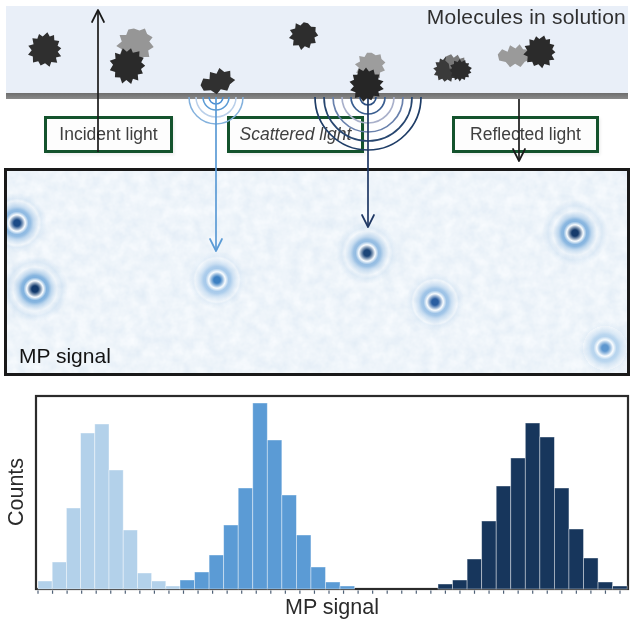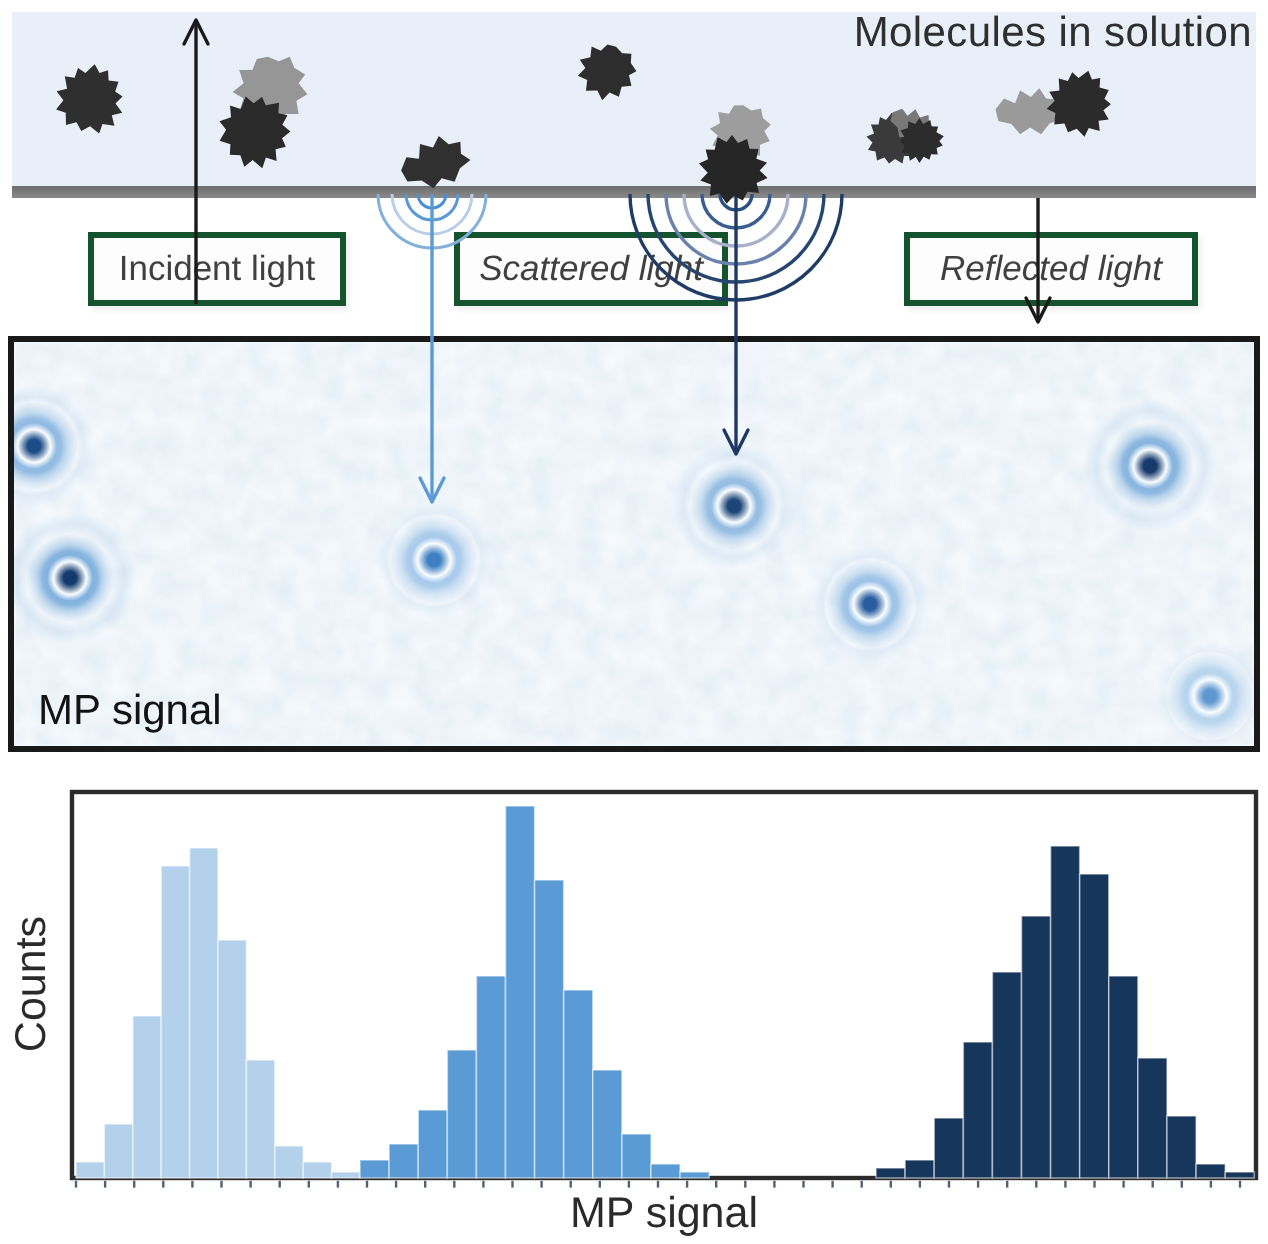--- a/index.html
+++ b/index.html
@@ -45,21 +45,21 @@
 
 <div class="fig">
 
   <div class="abs solution-band" id="band" style="left: 6px; top: 6px; width: 622px; height: 87px; background: rgb(233, 239, 248);"></div>
   <div class="abs surface-bar" id="surface" style="left: 6px; top: 93px; width: 622px; height: 6px;"></div>
 
   <div class="abs fig-title">Molecules in solution</div>
 
   <div class="abs surface-label" style="left: 44px; top: 116px; width: 123px; height: 31px;">Incident light</div>
   <div class="abs surface-label" style="left: 227px; top: 116px; width: 131px; height: 31px; font-style: italic;">Scattered light</div>
-  <div class="abs surface-label" style="left: 452px; top: 116px; width: 141px; height: 31px; font-style: italic;">Reflected light</div>
+  <div class="abs surface-label" style="left: 452px; top: 116px; width: 141px; height: 31px;">Reflected light</div>
 
   <div class="abs mp-box">
     <svg class="mp-noise" width="620" height="202">
       <defs>
         <filter id="noiseF" x="0" y="0" width="100%" height="100%">
           <feTurbulence type="fractalNoise" baseFrequency="0.085" numOctaves="3" seed="8" result="t"></feTurbulence>
           <feColorMatrix in="t" type="matrix" values="0 0 0 0 0.61  0 0 0 0 0.73  0 0 0 0 0.85  0 0 0 0.55 0"></feColorMatrix>
           <feGaussianBlur stdDeviation="0.7"></feGaussianBlur>
         </filter>
       </defs>

